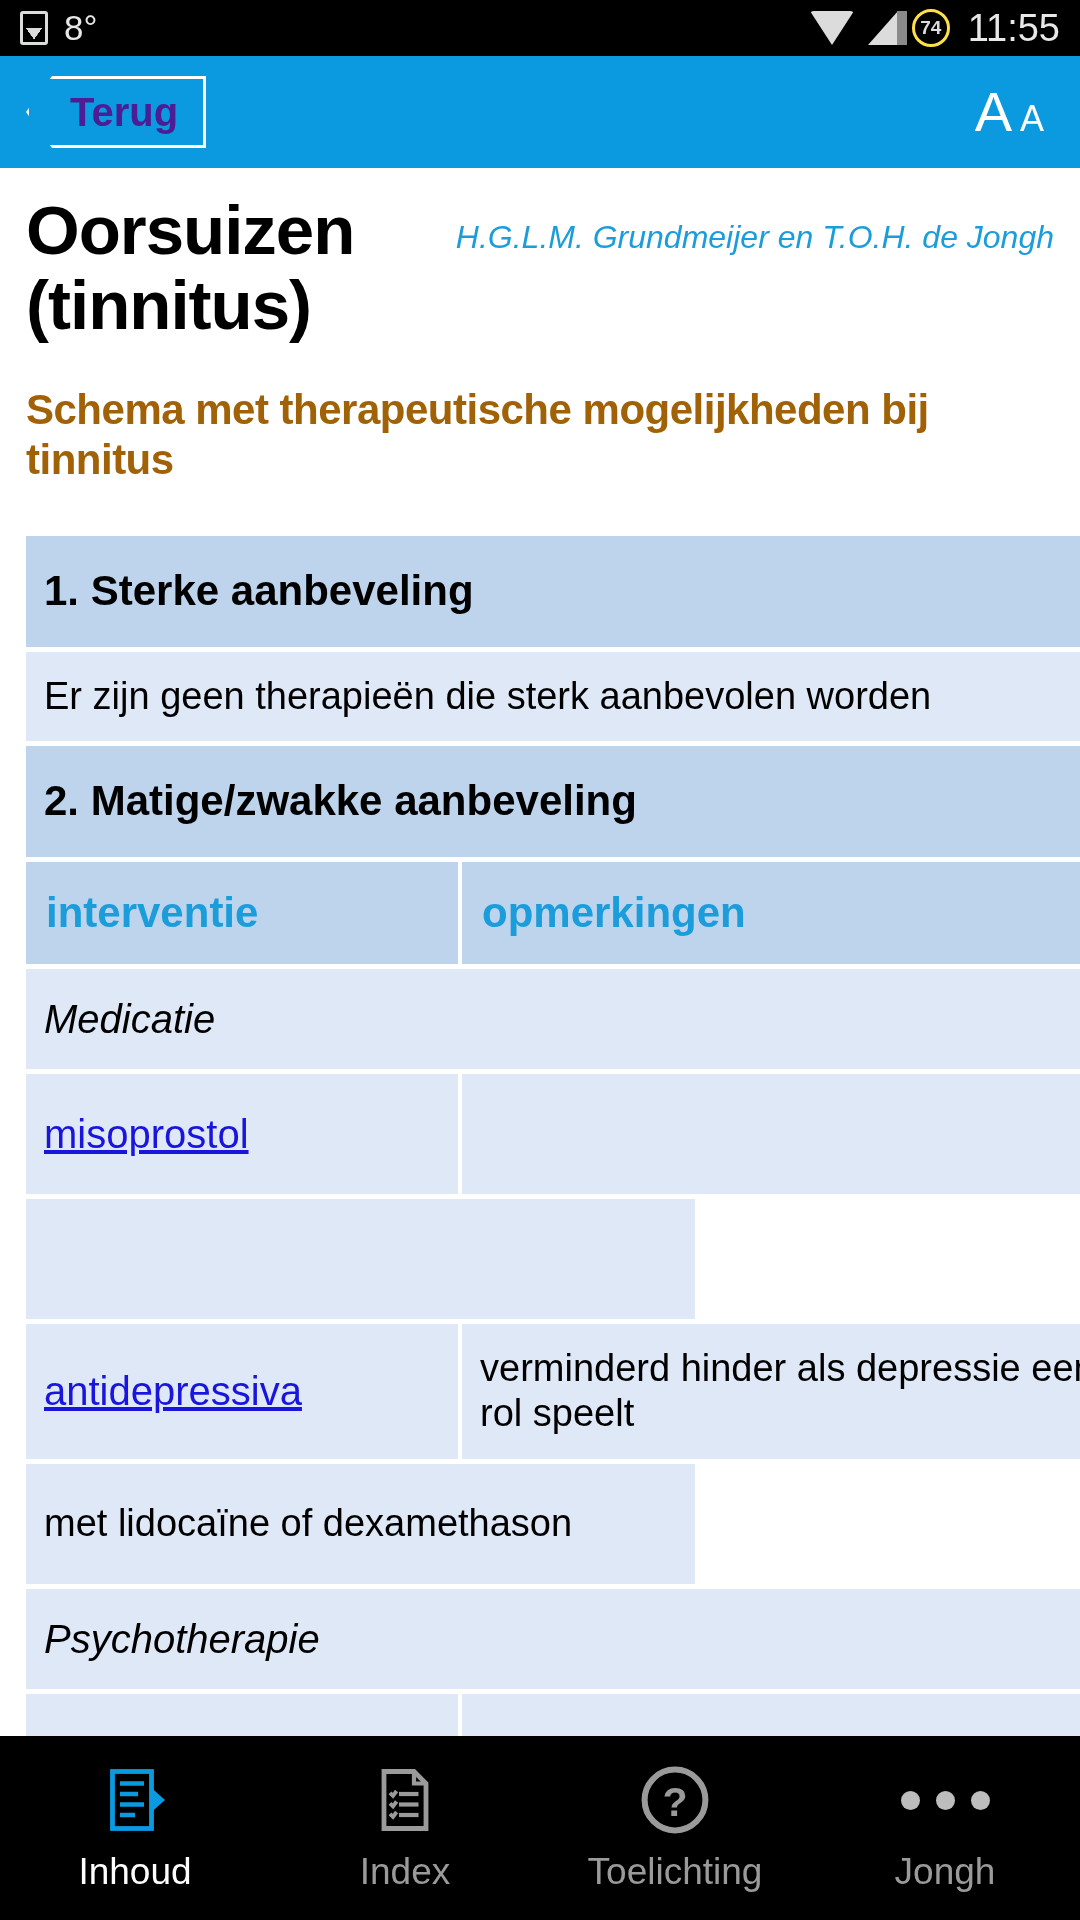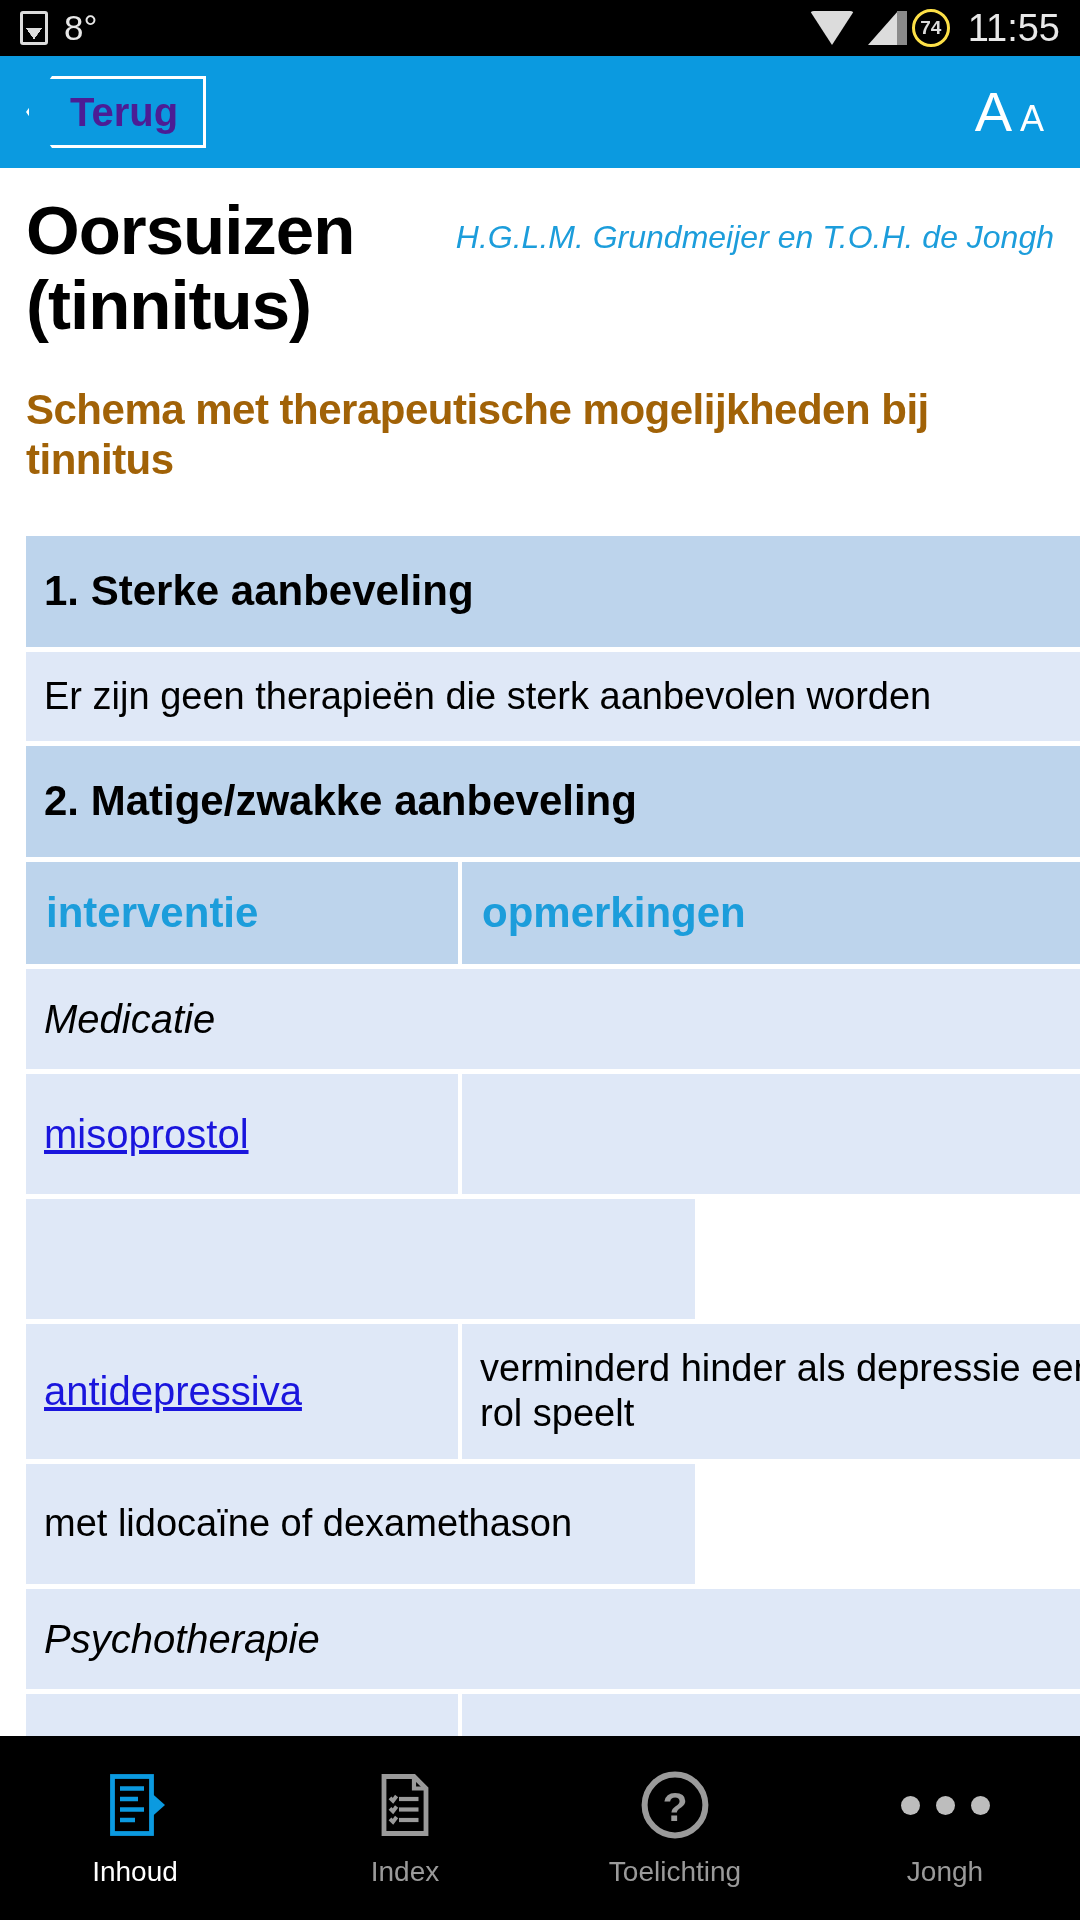--- a/index.html
+++ b/index.html
@@ -102,21 +102,21 @@
 
   
   .navbar {
     position: absolute; bottom: 0; left: 0; width: 1080px; height: 184px;
     background: #000; display: flex; align-items: center;
   }
   .navitem {
     flex: 1; display: flex; flex-direction: column; align-items: center;
     justify-content: center; gap: 14px; height: 100%;
   }
-  .navitem .nlabel { font-size: 28px; color: #9a9a9a; }
+  .navitem .nlabel { font-size: 37px; color: #9a9a9a; }
   .navitem.active .nlabel { color: #ffffff; }
   .nicon { height: 74px; display: flex; align-items: center; justify-content: center; }
   .dots { display: flex; gap: 16px; align-items: center; }
   .dots i { width: 19px; height: 19px; border-radius: 50%; background: #bdbdbd; display: block; }
 </style>
 </head>
 <body>
 
 <div class="screen">
 

